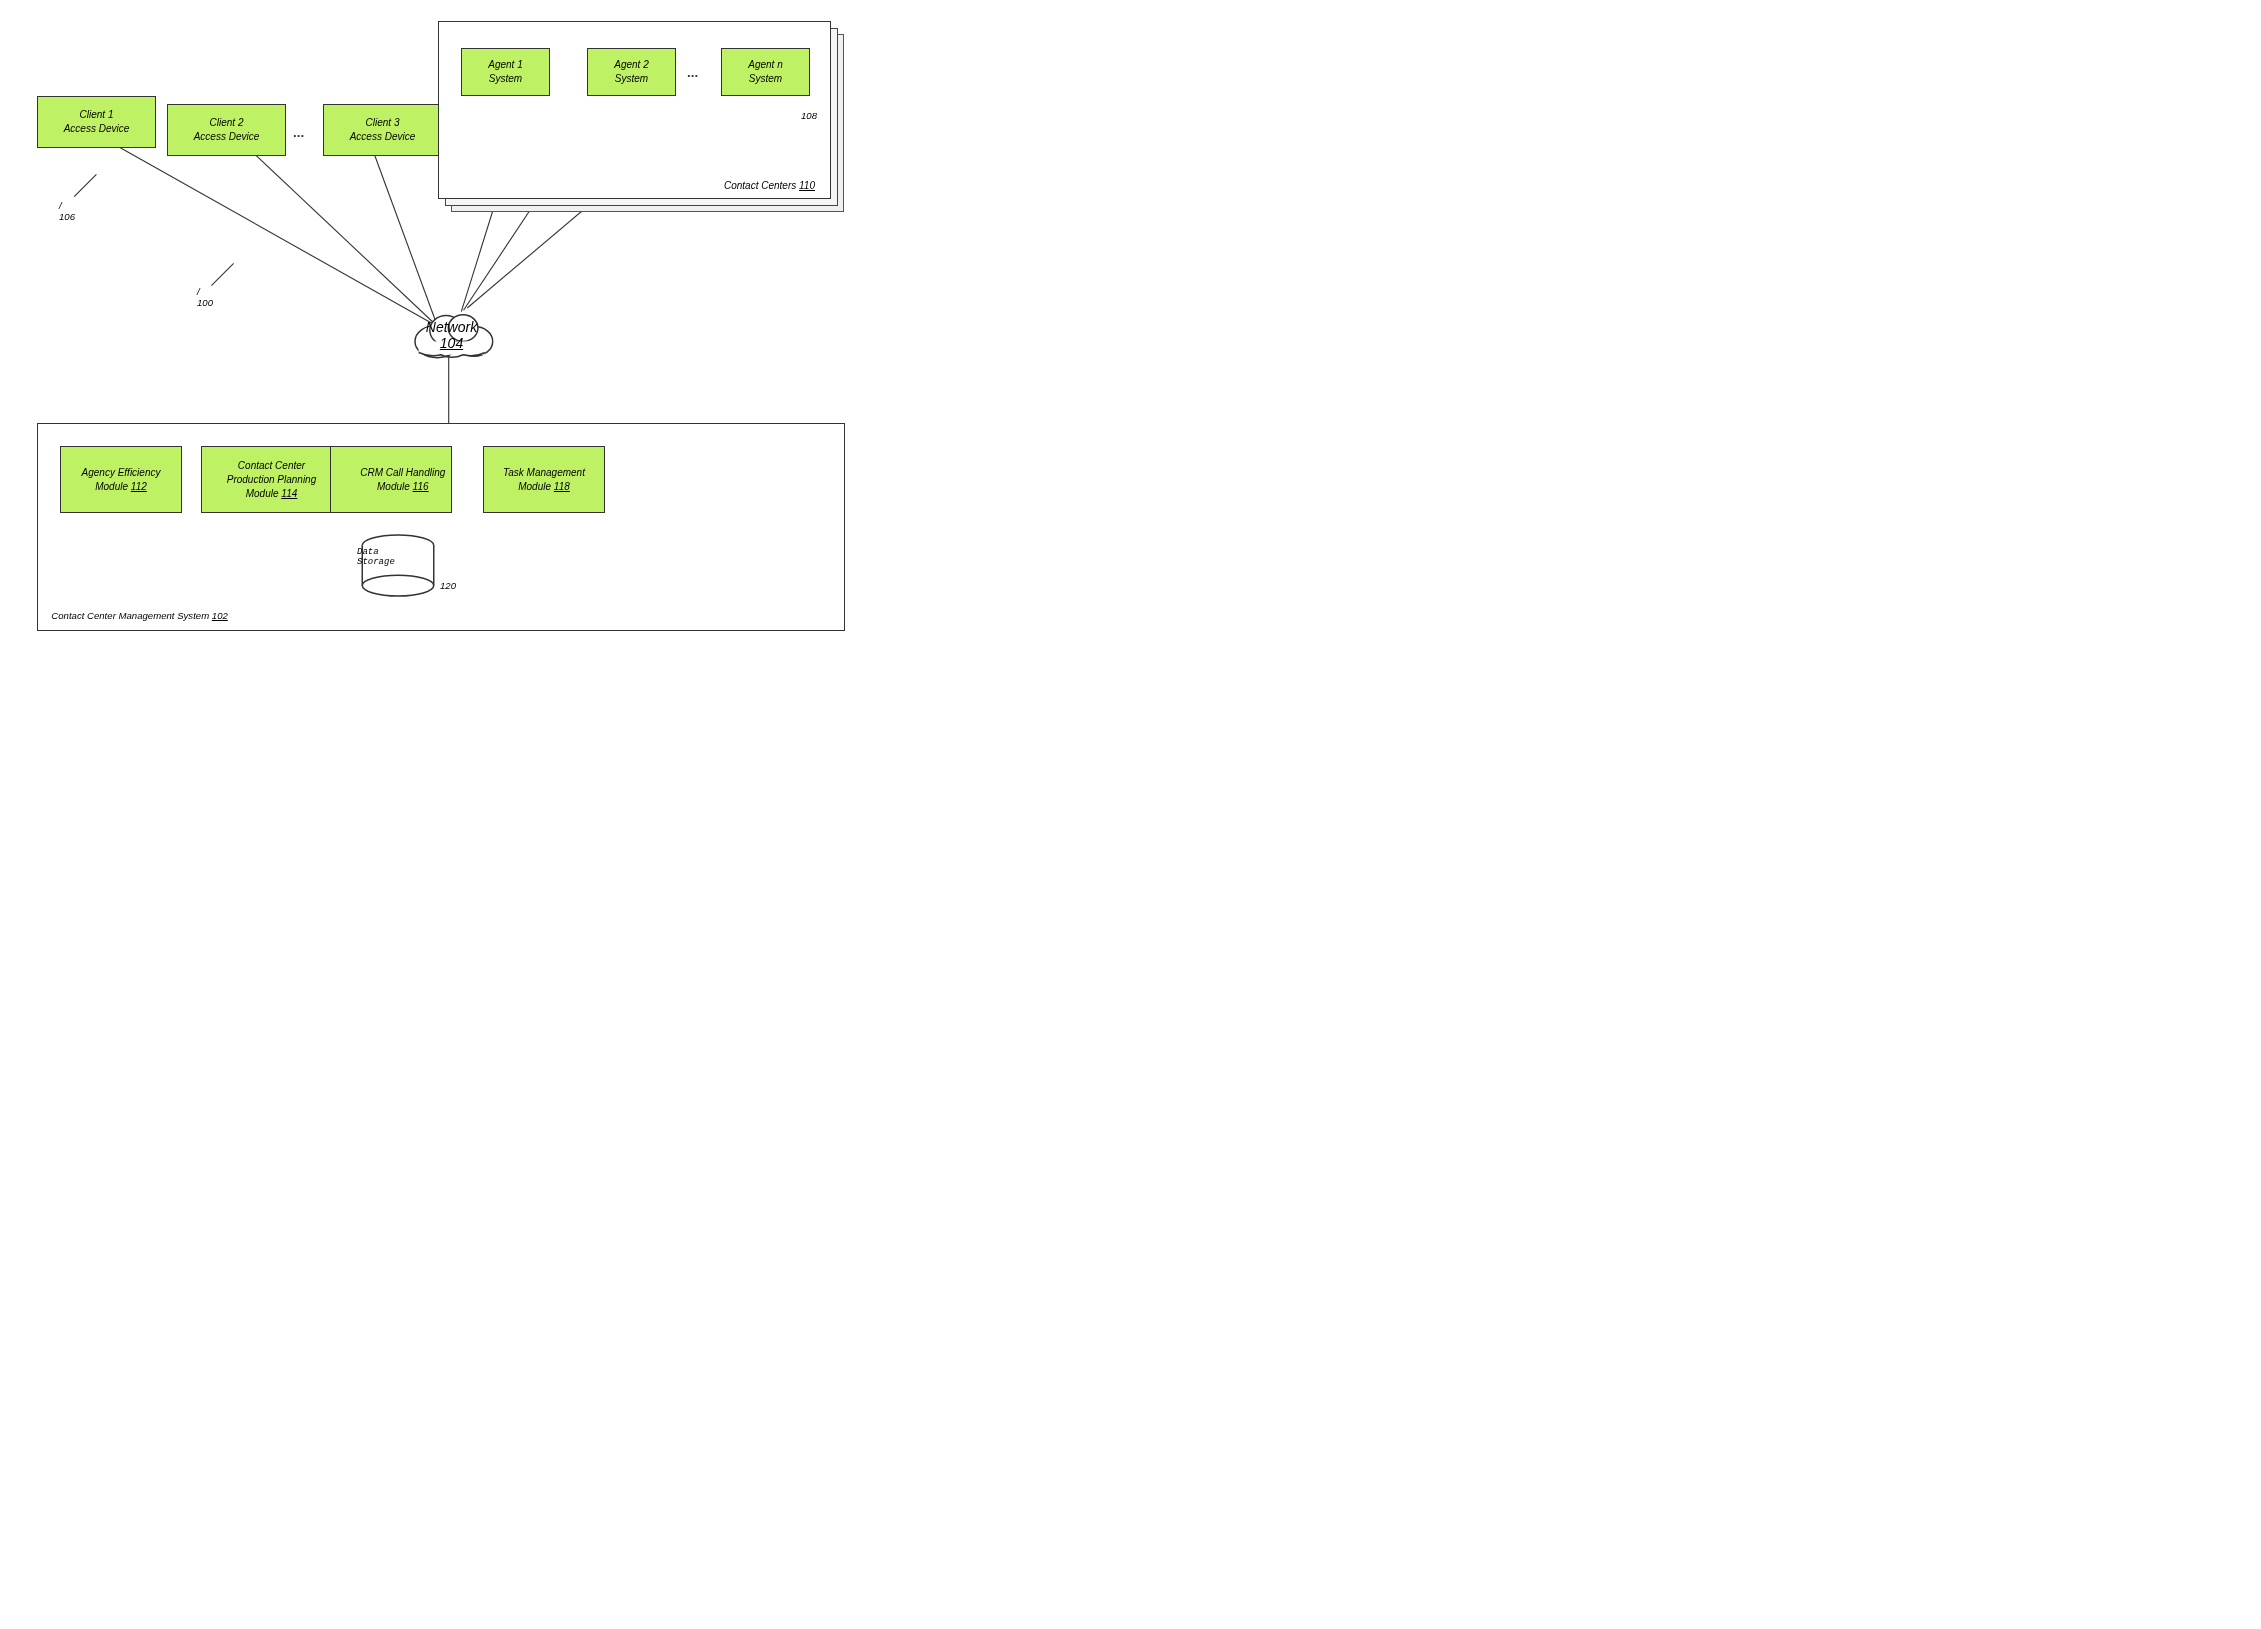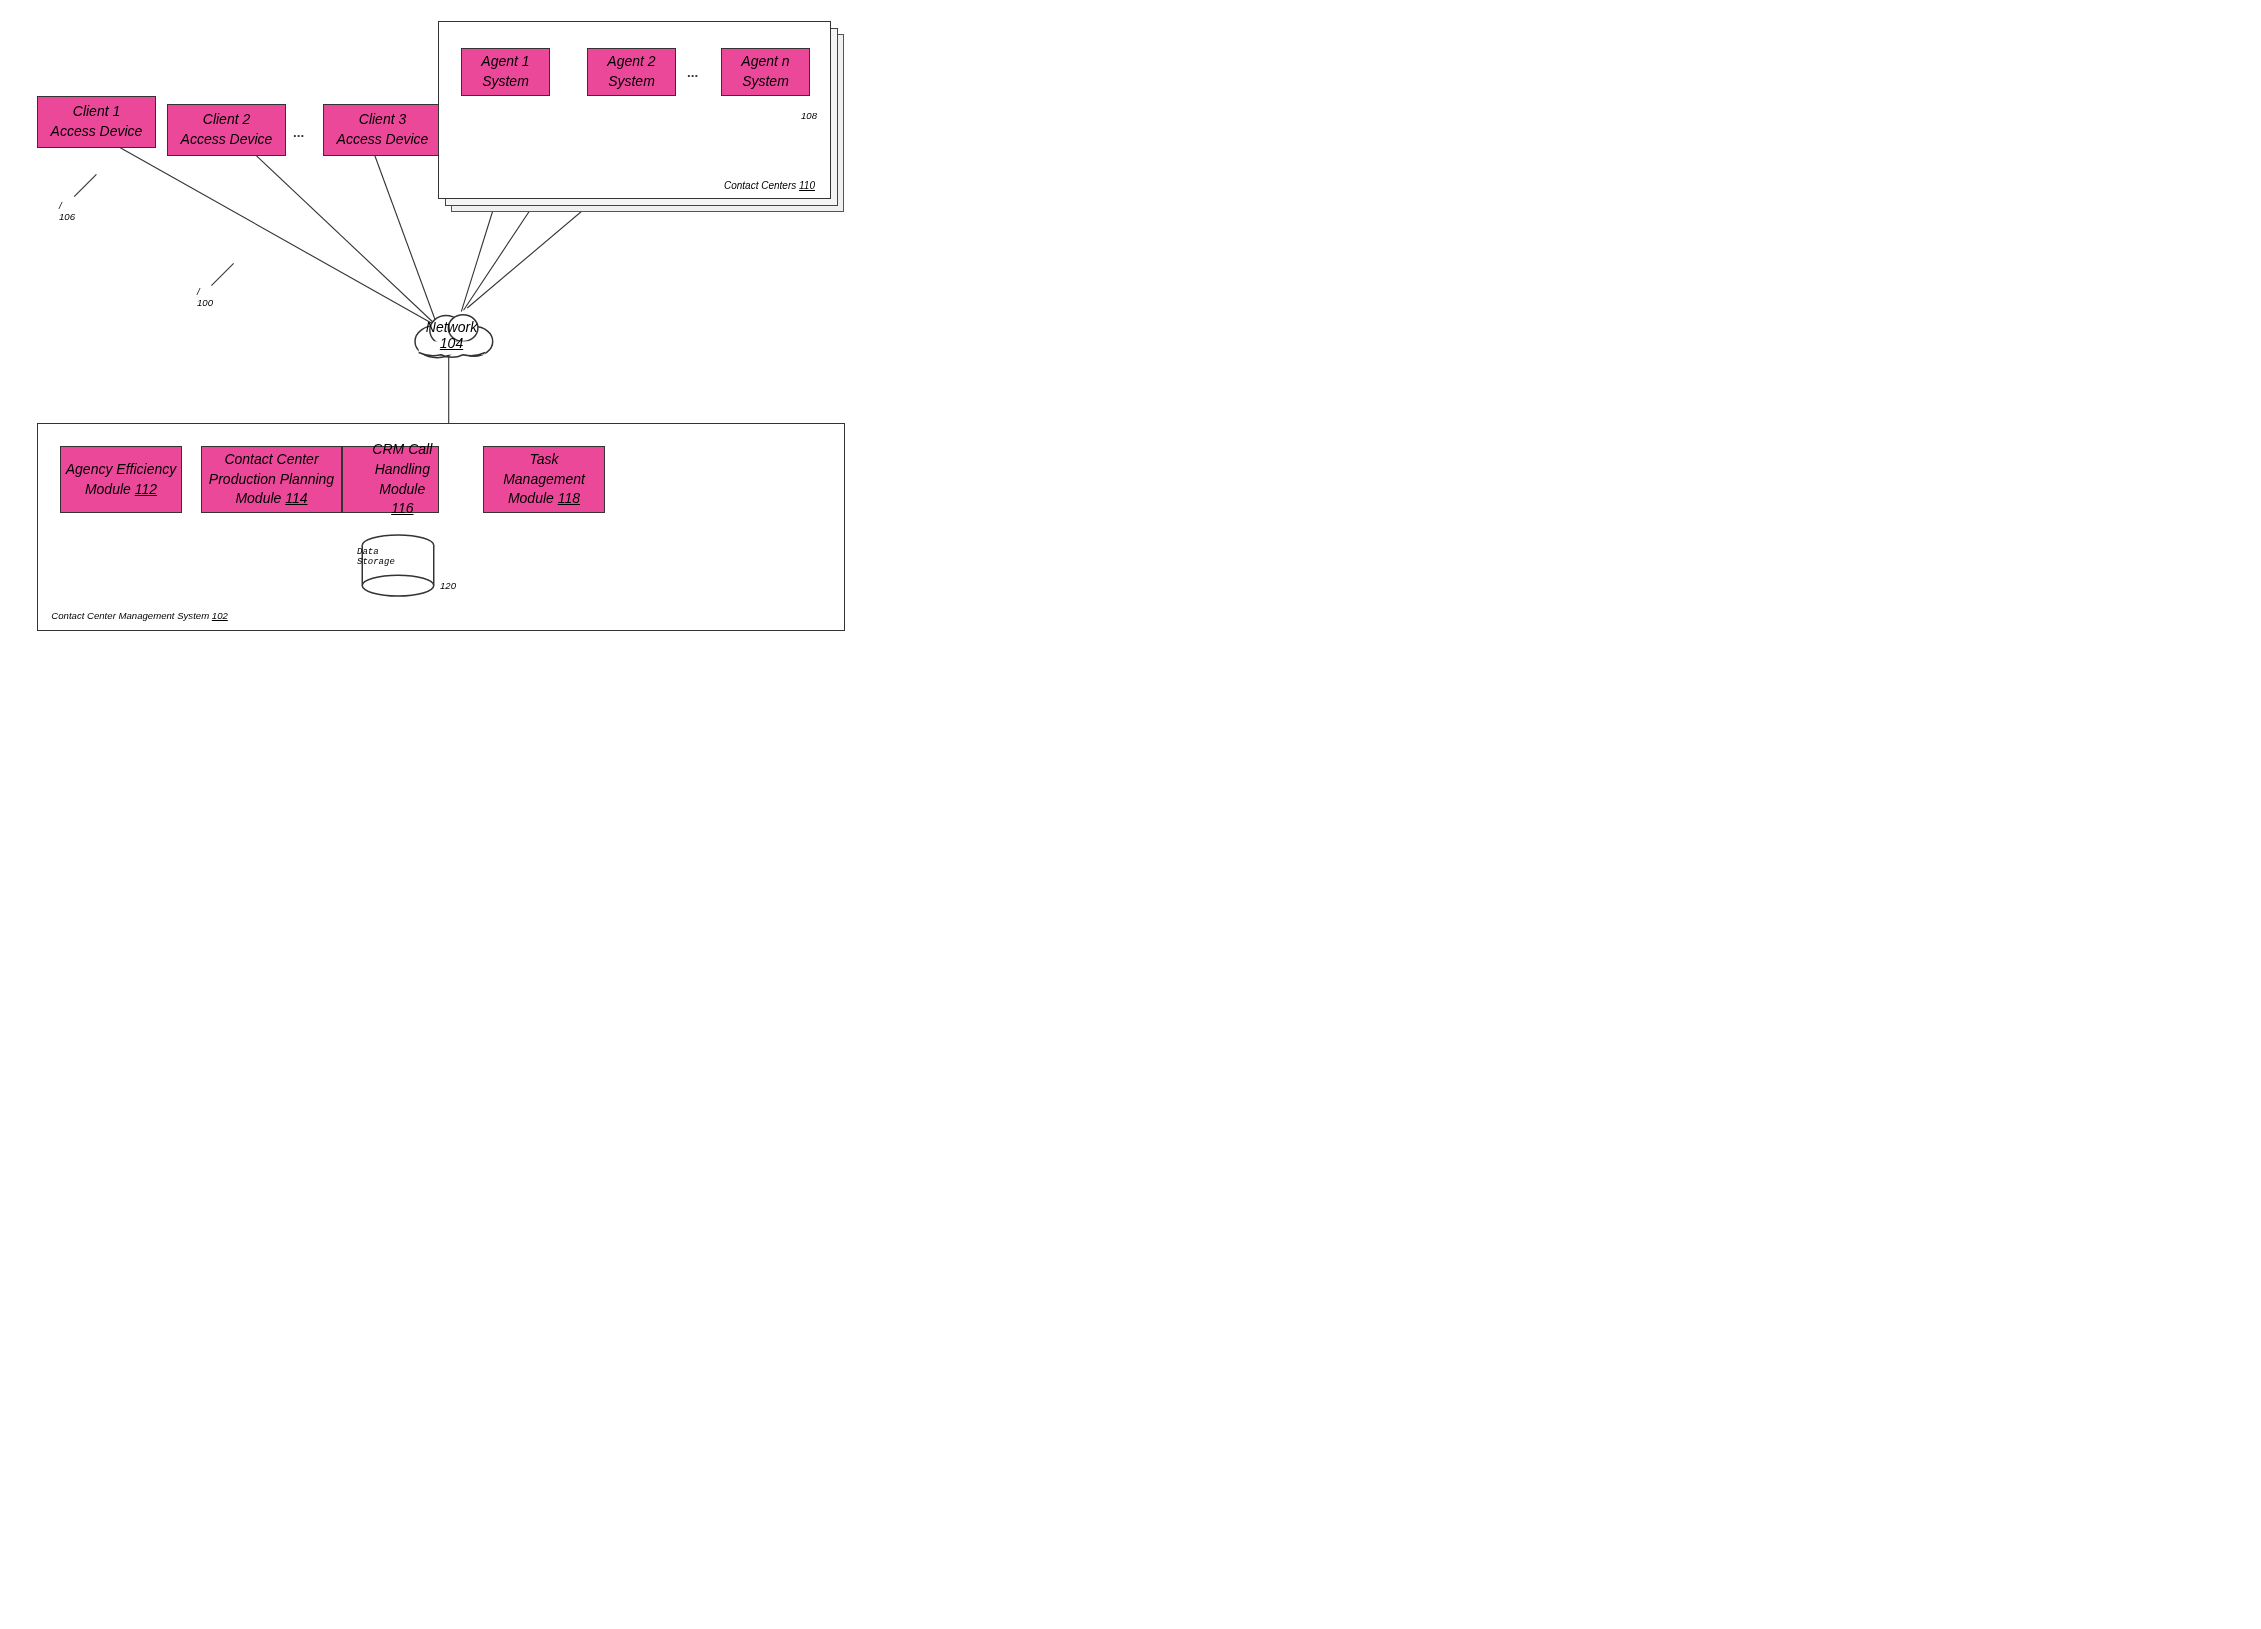--- a/index.html
+++ b/index.html
@@ -12,27 +12,27 @@
       overflow: hidden;
     }
     .diagram {
       position: relative;
       width: 890px;
       height: 653px;
     }
     .box {
       position: absolute;
       border: 1.5px solid #333;
-      background: #ec4899;
+      background: #bef264;
       display: flex;
       align-items: center;
       justify-content: center;
       text-align: center;
       font-style: italic;
-      font-size: 14px;
+      font-size: 10px;
       line-height: 1.4;
       padding: 4.4px;
     }
     .label {
       position: absolute;
       font-style: italic;
       font-size: 9.6px;
     }
     .label-underline {
       text-decoration: underline;
@@ -192,21 +192,21 @@
     </div>
 
     <div class="box" style="position:absolute; left:163px; top:22px; width:141px; height:67px;">
       <span>
         <em><span>Contact Center</span><br>
         <span>Production Planning</span><br>
         <span>Module</span> <span class="label-underline">114</span></em>
       </span>
     </div>
 
-    <div class="box" style="position:absolute; left:304px; top:22px; width:97px; height:67px;padding-left:28px;">
+    <div class="box" style="position:absolute; left:292px; top:22px; width:122px; height:67px;padding-left:28px;">
       <span>
         <em><span>CRM Call Handling</span><br>
         <span>Module</span> <span class="label-underline">116</span></em>
       </span>
     </div>
 
     <div class="box" style="position:absolute; left:445px; top:22px; width:122px; height:67px;">
       <span>
         <em><span>Task Management</span><br>
         <span>Module</span> <span class="label-underline">118</span></em>

